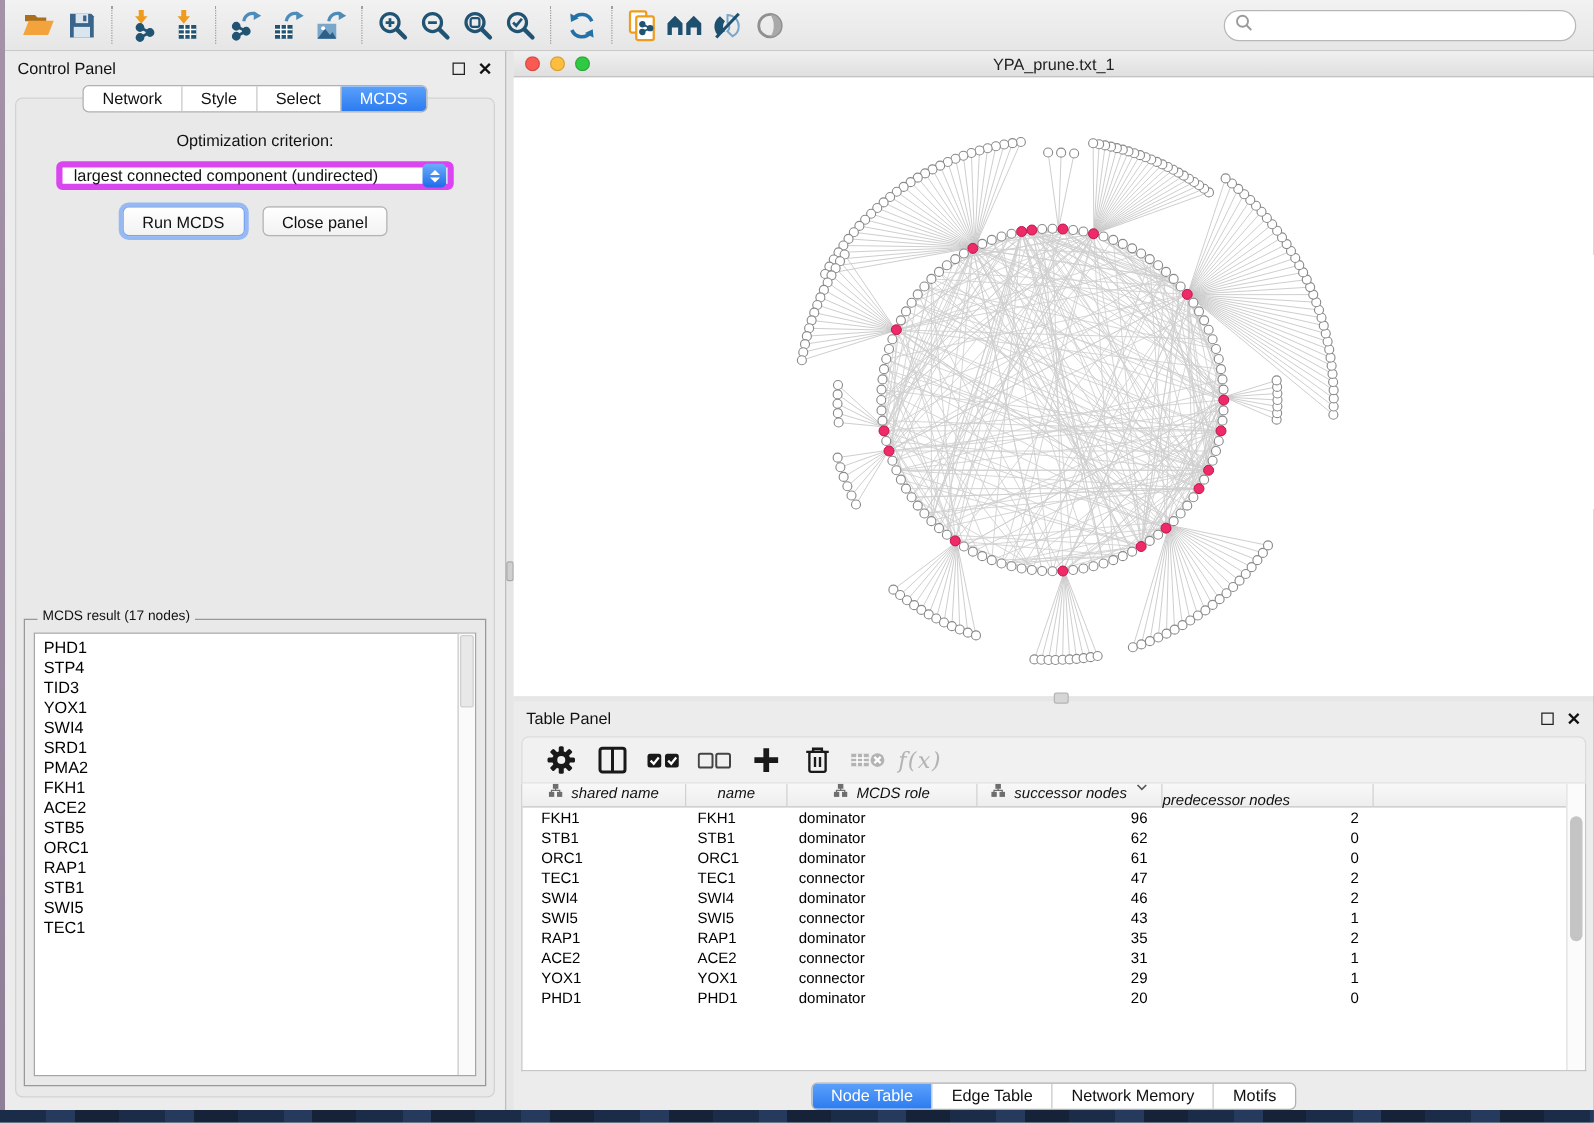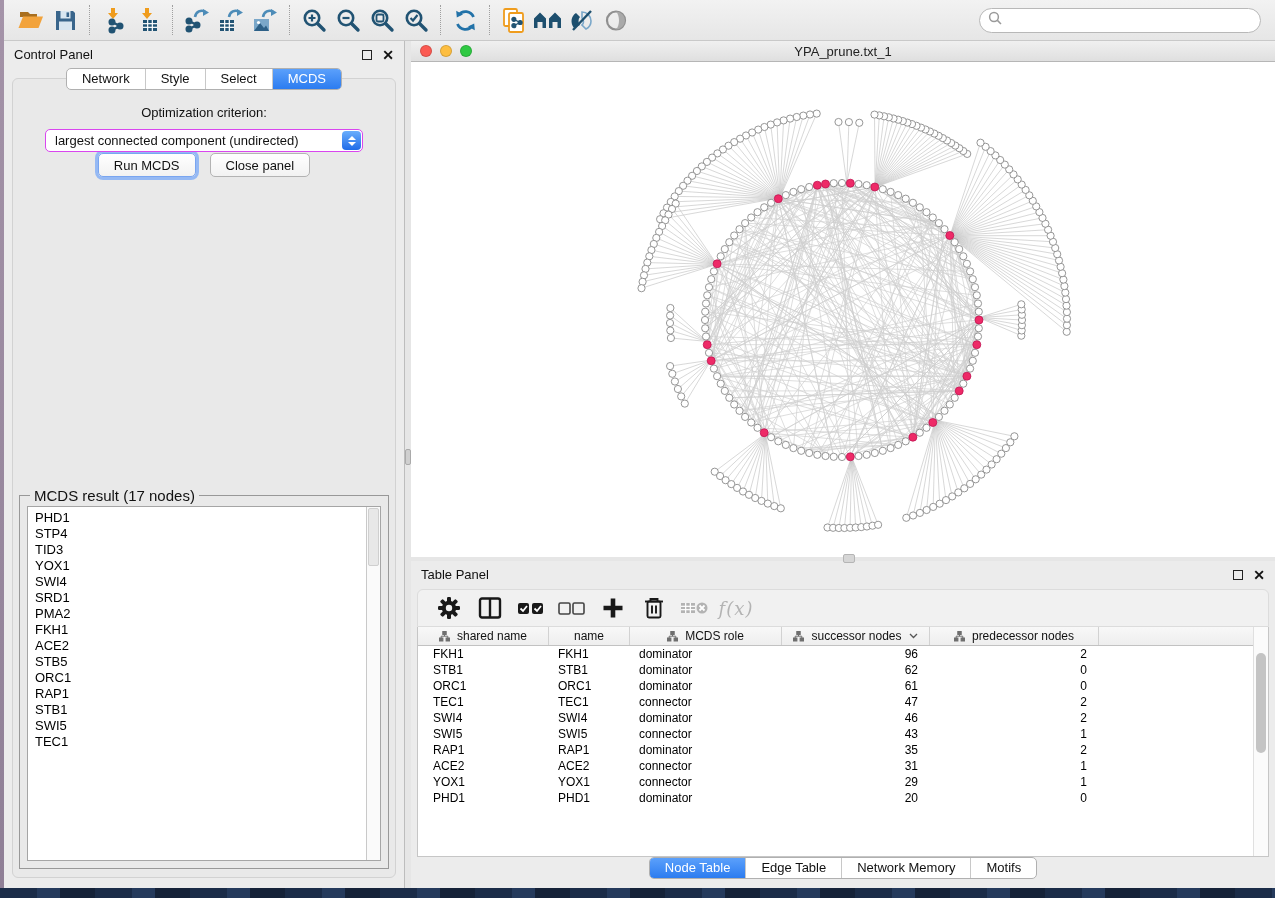--- a/index.html
+++ b/index.html
@@ -29,33 +29,33 @@
   .float-glyph { width:10px; height:10px; border:1.6px solid #222; display:inline-block; }
   .close-glyph { font-size:14px; font-weight:bold; color:#111; line-height:10px; }
   .seg { display:inline-flex; background:#fff; border:1px solid #b0b0b0; border-radius:5px; overflow:hidden; height:22px; font-size:13px; }
   .seg-btn { padding:0 15px; line-height:20px; color:#111; border-left:1px solid #c8c8c8; cursor:default; white-space:nowrap; }
   .seg-btn:first-child { border-left:none; }
   .seg-btn.active { background:linear-gradient(#5ba0fb,#2c7cf0); color:#fff; }
   .cp-tabs { text-align:center; position:relative; z-index:2; margin-bottom:-12px; }
   .cp-content { flex:1; margin:0 8px 10px; background:#e9e9e9; border:1px solid #d2d2d2; border-radius:6px;
     padding-top:24px; display:flex; flex-direction:column; min-height:0; }
   .opt-label { text-align:center; font-size:13px; color:#111; margin-top:2px; }
-  .combo { margin:9px auto 0; width:318px; height:23px; background:#fff; border:1px solid #d946ef; border-radius:5px;
+  .combo { margin:9px auto 0; width:318px; height:23px; background:#fff; border:5px solid #d946ef; border-radius:5px;
     display:flex; align-items:center; position:relative; }
   .combo-text { flex:1; font-size:13px; padding-left:9px; color:#111; white-space:nowrap; overflow:hidden; }
   .combo-stepper { width:19px; height:19px; margin-right:1px; border-radius:4px; background:linear-gradient(#6aaefc,#1f6be8);
     display:flex; flex-direction:column; align-items:center; justify-content:center; gap:2px; }
   .arr-up { width:0; height:0; border-left:4px solid transparent; border-right:4px solid transparent; border-bottom:4px solid #fff; }
   .arr-dn { width:0; height:0; border-left:4px solid transparent; border-right:4px solid transparent; border-top:4px solid #fff; }
-  .btn-row { display:flex; justify-content:center; gap:14px; margin-top:1px; }
+  .btn-row { display:flex; justify-content:center; gap:14px; margin-top:13px; }
   .push-btn { height:24px; padding:0 15px; background:linear-gradient(#ffffff,#f2f2f2); border:1px solid #b3b3b3; border-radius:5px;
     font-size:13px; color:#111; font-family:"Liberation Sans",sans-serif; }
   .push-btn.focused { box-shadow:0 0 0 3px rgba(104,160,250,.65); border-color:#79a5f0; }
   .groupbox { margin:auto 6px 8px; height:374px; border:1px solid #989898; position:relative; }
-  .groupbox-legend { position:absolute; top:-9px; left:10px; background:#e9e9e9; padding:0 4px; font-size:15px; color:#111; }
+  .groupbox-legend { position:absolute; top:-9px; left:10px; background:#e9e9e9; padding:0 4px; font-size:11px; color:#111; }
   .mcds-list { position:absolute; left:7px; right:7px; top:10px; bottom:7px; background:#fff; border:1px solid #a5a5a5; display:flex; }
   .mcds-items { flex:1; padding:3px 0 0 7px; font-size:13px; line-height:16px; color:#000; overflow:hidden; }
   .mcds-scroll { width:14px; border-left:1px solid #c9c9c9; background:#fafafa; position:relative; }
   .mcds-thumb { position:absolute; top:1px; left:1px; right:1px; height:58px; background:#e8e8e8; border:1px solid #cfcfcf; border-radius:2px; }
 
   
   .vsplit { width:7px; flex:0 0 7px; background:#e6e6e6; border-left:1px solid #bdbdbd; position:relative; }
   .vsplit-handle { position:absolute; top:408px; left:0px; width:6px; height:16px; background:#cfcfcf; border:1px solid #aaa; border-radius:2px; }
   .hsplit { height:4px; flex:0 0 4px; background:#e6e6e6; position:relative; }
   .hsplit-handle { position:absolute; left:50%; top:-3px; width:12px; height:9px; background:#d6d6d6; border:1px solid #b5b5b5; border-radius:2px; }
@@ -70,27 +70,27 @@
   .net-canvas { height:495px; flex:0 0 495px; background:#fff; position:relative; overflow:hidden; }
 
   
   .tpanel { flex:1; display:flex; flex-direction:column; background:#ececec; min-height:0; }
   .tp-toolbar { margin:1px 6px 0; height:38px; background:#f1f1f1; border:1px solid #dcdcdc; border-radius:6px 6px 0 0;
     display:flex; align-items:center; padding-left:16px; gap:11px; }
   .tp-btn { width:30px; height:28px; display:flex; align-items:center; justify-content:center; }
   .tbl-wrap { flex:1; margin:0 6px; background:#fff; border:1px solid #c6c6c6; border-top:none; display:flex; min-height:0; position:relative; }
   .tbl { flex:1; font-size:12px; }
   .tbl-head { display:flex; height:19px; background:linear-gradient(#f8f8f8,#eee); border-bottom:1px solid #c2c2c2; }
-  .th { display:flex; align-items:center; justify-content:center; gap:7px; border-right:1px solid #d2d2d2; color:#111; font-size:12px; }
+  .th { display:flex; align-items:flex-start; justify-content:center; gap:7px; border-right:1px solid #d2d2d2; color:#111; font-size:12px;font-style:italic; }
   .tbl-row { display:flex; height:16px; align-items:center; color:#000; }
   .td { white-space:nowrap; overflow:hidden; }
   .td.num { text-align:right; }
   .tbl-vscroll { width:15px; border-left:1px solid #e0e0e0; background:#fbfbfb; position:relative; }
   .tbl-thumb { position:absolute; left:2px; right:2px; top:26px; height:100px; background:#c4c4c4; border-radius:6px; }
-  .tp-tabs { height:31px; flex:0 0 31px; display:flex; align-items:flex-start; justify-content:center; }
+  .tp-tabs { height:31px; flex:0 0 31px; display:flex; align-items:flex-end; justify-content:center; }
 
   
   .statusbar { height:31px; flex:0 0 31px; border-top:1px solid #bfbfbf; background:#ececec; display:flex; align-items:center; padding:0 10px; }
   .sq-btn { width:27px; height:24px; background:linear-gradient(#fdfdfd,#ededed); border:1px solid #b5b5b5; border-radius:3px;
     display:flex; align-items:center; justify-content:center; }
   .memory-btn { margin-left:auto; height:24px; background:linear-gradient(#fdfdfd,#ededed); border:1px solid #b5b5b5; border-radius:3px;
     display:flex; align-items:center; gap:6px; padding:0 10px; font-size:13px; color:#111; }
   .mem-dot { width:12px; height:12px; border-radius:50%; background:#279b38; border:1px solid #1d7a2b; }
 </style>
 </head>
@@ -1217,21 +1217,21 @@
                       <rect x="0.5" y="7" width="3.4" height="3"></rect>
                       <rect x="7.1" y="7" width="3.4" height="3"></rect>
                       <path d="M5.5 3.5 V5.2 M2.2 7 V5.2 H8.8 V7" fill="none" stroke-width="1"></path>
                     </g>
                   </svg>
                   <span>successor nodes</span>
                   <svg width="9" height="6" viewBox="0 0 9 6">
                     <path d="M1 1 L4.5 4.5 8 1" stroke="#555" stroke-width="1.3" fill="none"></path>
                   </svg>
                 </div>
-                <div class="th" style="width: 169px;">
+                <div class="th" style="width: 169px; flex-direction: column;">
                   <svg width="11" height="11" viewBox="0 0 11 11">
                     <g fill="#6e6e6e" stroke="#6e6e6e">
                       <rect x="3.8" y="0.5" width="3.4" height="3"></rect>
                       <rect x="0.5" y="7" width="3.4" height="3"></rect>
                       <rect x="7.1" y="7" width="3.4" height="3"></rect>
                       <path d="M5.5 3.5 V5.2 M2.2 7 V5.2 H8.8 V7" fill="none" stroke-width="1"></path>
                     </g>
                   </svg>
                   <span>predecessor nodes</span>
                 </div>

